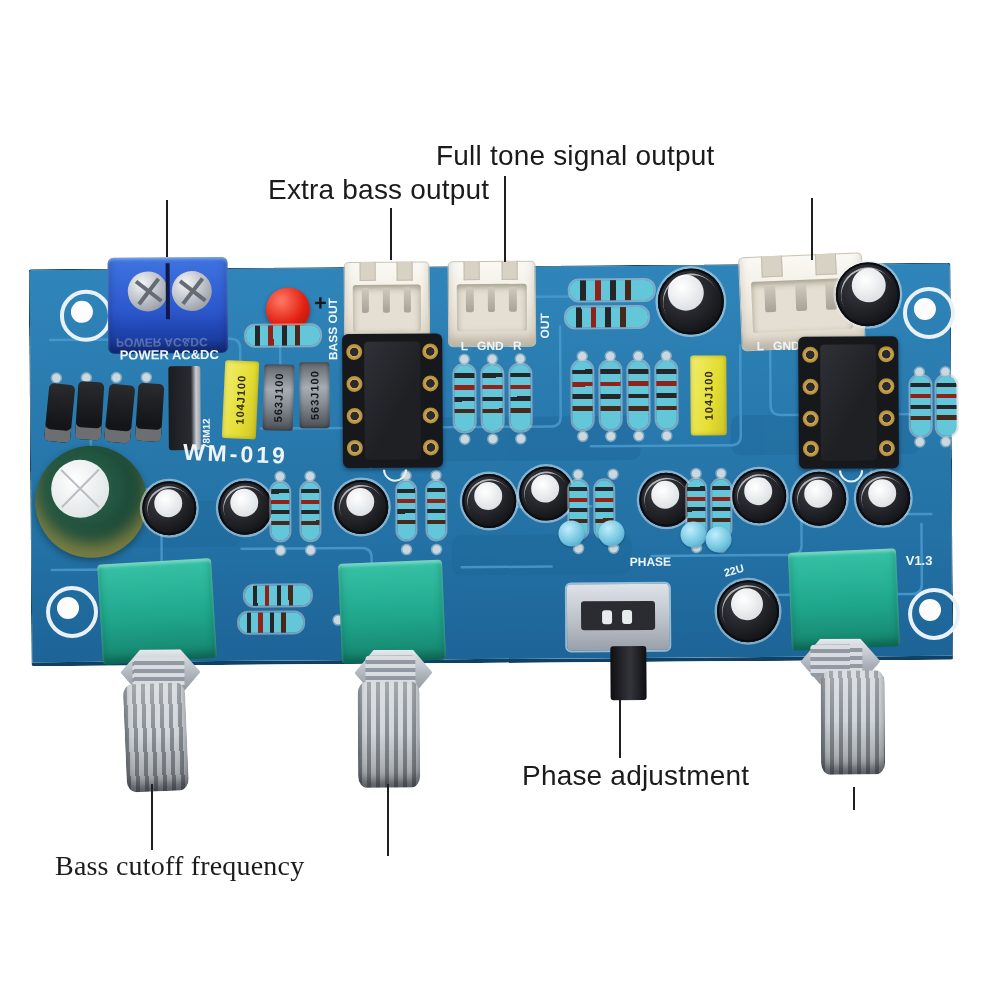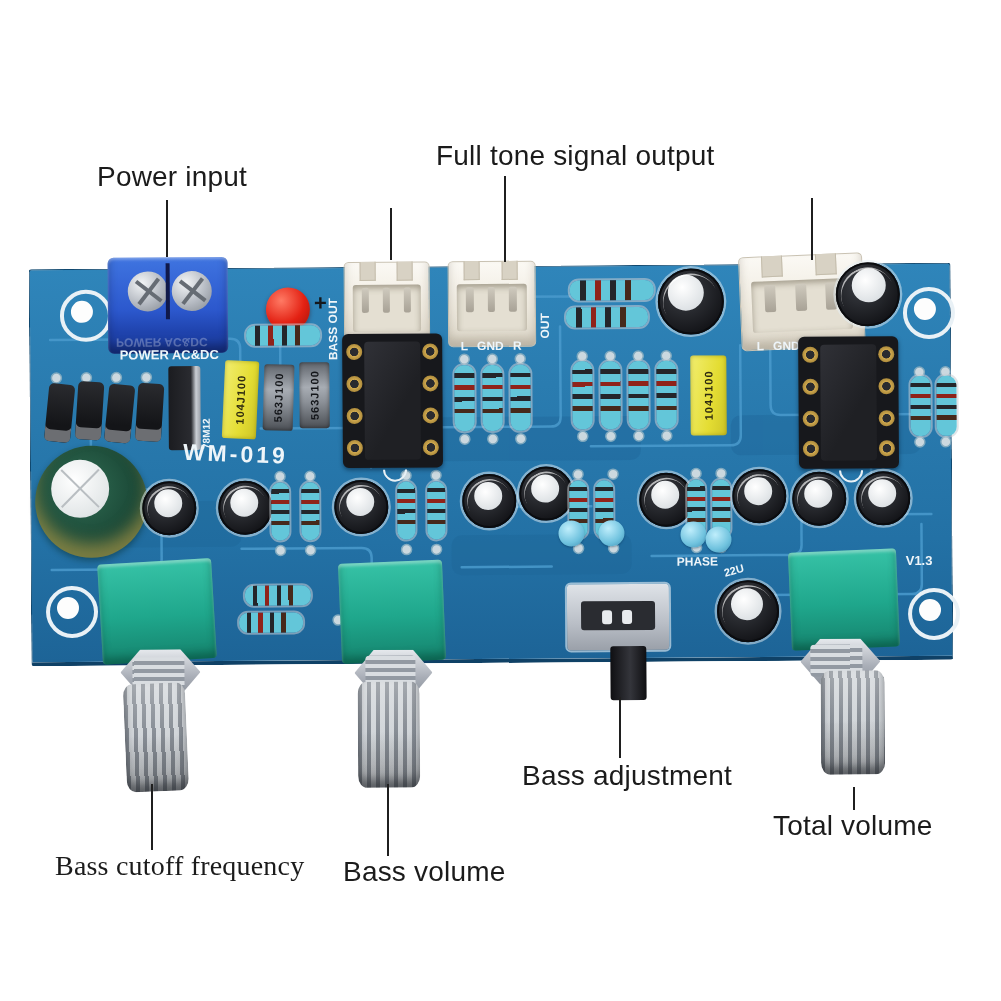--- a/index.html
+++ b/index.html
@@ -325,21 +325,21 @@
     <div class="res vv" style="left:681px;top:214px;width:18px;height:58px;"></div>
 
     <div class="smallcap" style="left:527px;top:254px;"></div>
     <div class="smallcap" style="left:567px;top:254px;"></div>
     <div class="smallcap" style="left:649px;top:256px;"></div>
     <div class="smallcap" style="left:674px;top:261px;"></div>
 
     <div class="res h" style="left:213px;top:317px;width:66px;height:20px;"></div>
     <div class="res h" style="left:207px;top:344px;width:64px;height:20px;"></div>
 
-    <div class="sk" style="left:598px;top:289px;margin-left:47px;">PHASE</div>
+    <div class="sk" style="left:598px;top:289px;">PHASE</div>
     <div class="sw" style="left:535px;top:318px;width:102px;height:66px;">
       <div class="slot"></div>
       <div class="dot" style="left:34%;"></div>
         <div class="dot" style="left:54%;"></div>
     </div>
     <div class="lever" style="left:578px;top:380px;width:36px;height:54px;"></div>
 
     <div class="sk" style="left:692px;top:299px;font-size:11px;transform:rotate(-15deg);">22U</div>
     <div class="cap" style="left:685px;top:315px;width:62px;height:62px;">
         <div class="top" style="left:14px;top:8px;width:32px;height:32px;"></div>
@@ -355,26 +355,24 @@
     <div class="potnut" style="left:322px;top:382px;width:78px;height:46px;"></div>
     <div class="potcollar" style="left:333px;top:388px;width:50px;height:32px;"></div>
     <div class="potknob" style="left:325px;top:414px;width:62px;height:106px;"></div>
 
     <div class="potbody" style="left:758px;top:286px;width:108px;height:98px;transform:rotate(-2deg);"></div>
     <div class="potnut" style="left:768px;top:374px;width:80px;height:46px;"></div>
     <div class="potcollar" style="left:778px;top:380px;width:52px;height:32px;"></div>
     <div class="potknob" style="left:788px;top:406px;width:64px;height:104px;"></div>
   </div>
 
-  <div class="lbl" style="left:97px;top:161px;">Power input</div>
+  <div class="lbl" style="left:268px;top:174px;">Extra bass output</div>
   <div class="lbl" style="left:436px;top:140px;">Full tone signal output</div>
-  <div class="lbl" style="left:522px;top:760px;">Bass adjustment</div>
-  <div class="lbl" style="left:773px;top:810px;">Total volume</div>
+  <div class="lbl" style="left:522px;top:760px;">Phase adjustment</div>
   <div class="lbl" style="left:55px;top:850px;font-family:Liberation Serif, serif;">Bass cutoff frequency</div>
-  <div class="lbl" style="left:343px;top:856px;">Bass volume</div>
 
   <div class="leader" style="left:166px;top:200px;height:57px;"></div>
   <div class="leader" style="left:390px;top:208px;height:52px;"></div>
   <div class="leader" style="left:504px;top:176px;height:86px;"></div>
   <div class="leader" style="left:811px;top:198px;height:62px;"></div>
   <div class="leader" style="left:619px;top:697px;height:61px;"></div>
   <div class="leader" style="left:853px;top:787px;height:23px;"></div>
   <div class="leader" style="left:151px;top:784px;height:66px;"></div>
   <div class="leader" style="left:387px;top:784px;height:72px;"></div>
 </div>

